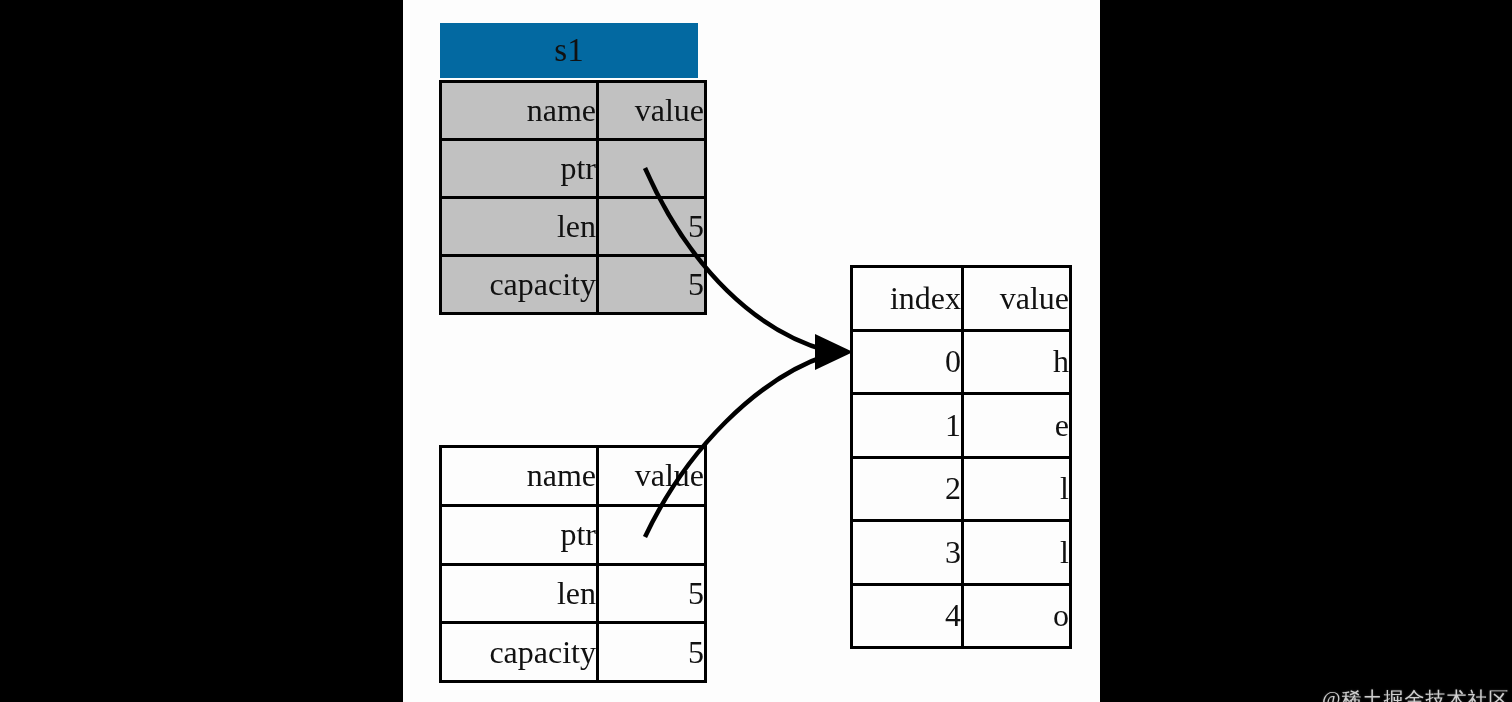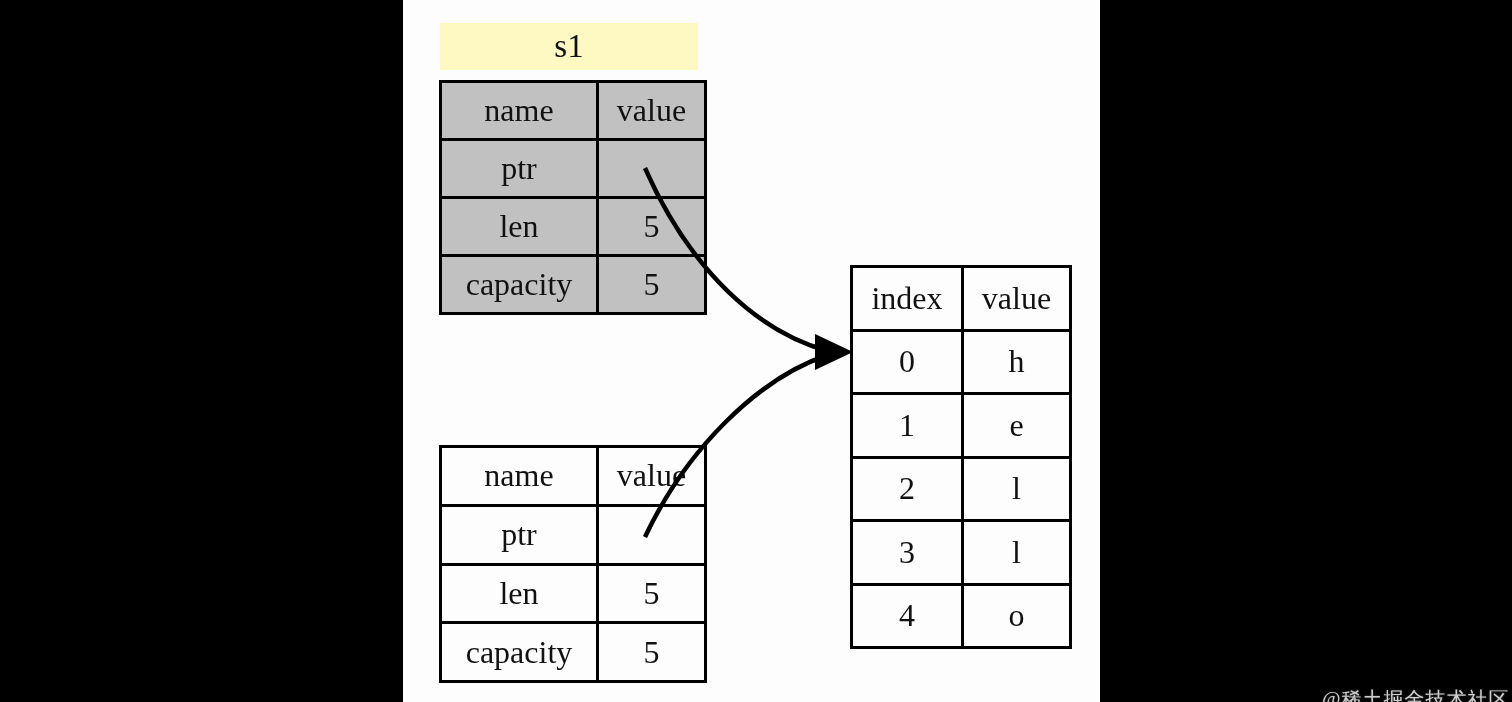--- a/index.html
+++ b/index.html
@@ -28,38 +28,38 @@
   
   .mem-table {
     position: absolute;
     border-collapse: collapse;
     table-layout: fixed;
     font-size: 32px;
     color: #111111;
   }
   .mem-table td {
     border: 3px solid #000000;
-    text-align: center;
+    text-align: right;
     vertical-align: middle;
     padding: 0;
     overflow: hidden;
   }
   .title-band {
     position: absolute;
     display: flex;
     align-items: center;
     justify-content: center;
     font-size: 33px;
     color: #111111;
   }
   
   .s1-band {
     left: 37px;  top: 23px;
-    width: 258px; height: 47px;
-    background: #fef9c3;
+    width: 258px; height: 55px;
+    background: #0369a1;
   }
   .s1-table {
     left: 36px; top: 80px;
     width: 262px; height: 235px;
   }
   .s1-table td { background: #c1c1c1; }
   
   .s2-band {
     left: 37px; top: 392px;
     width: 258px; height: 52px;

